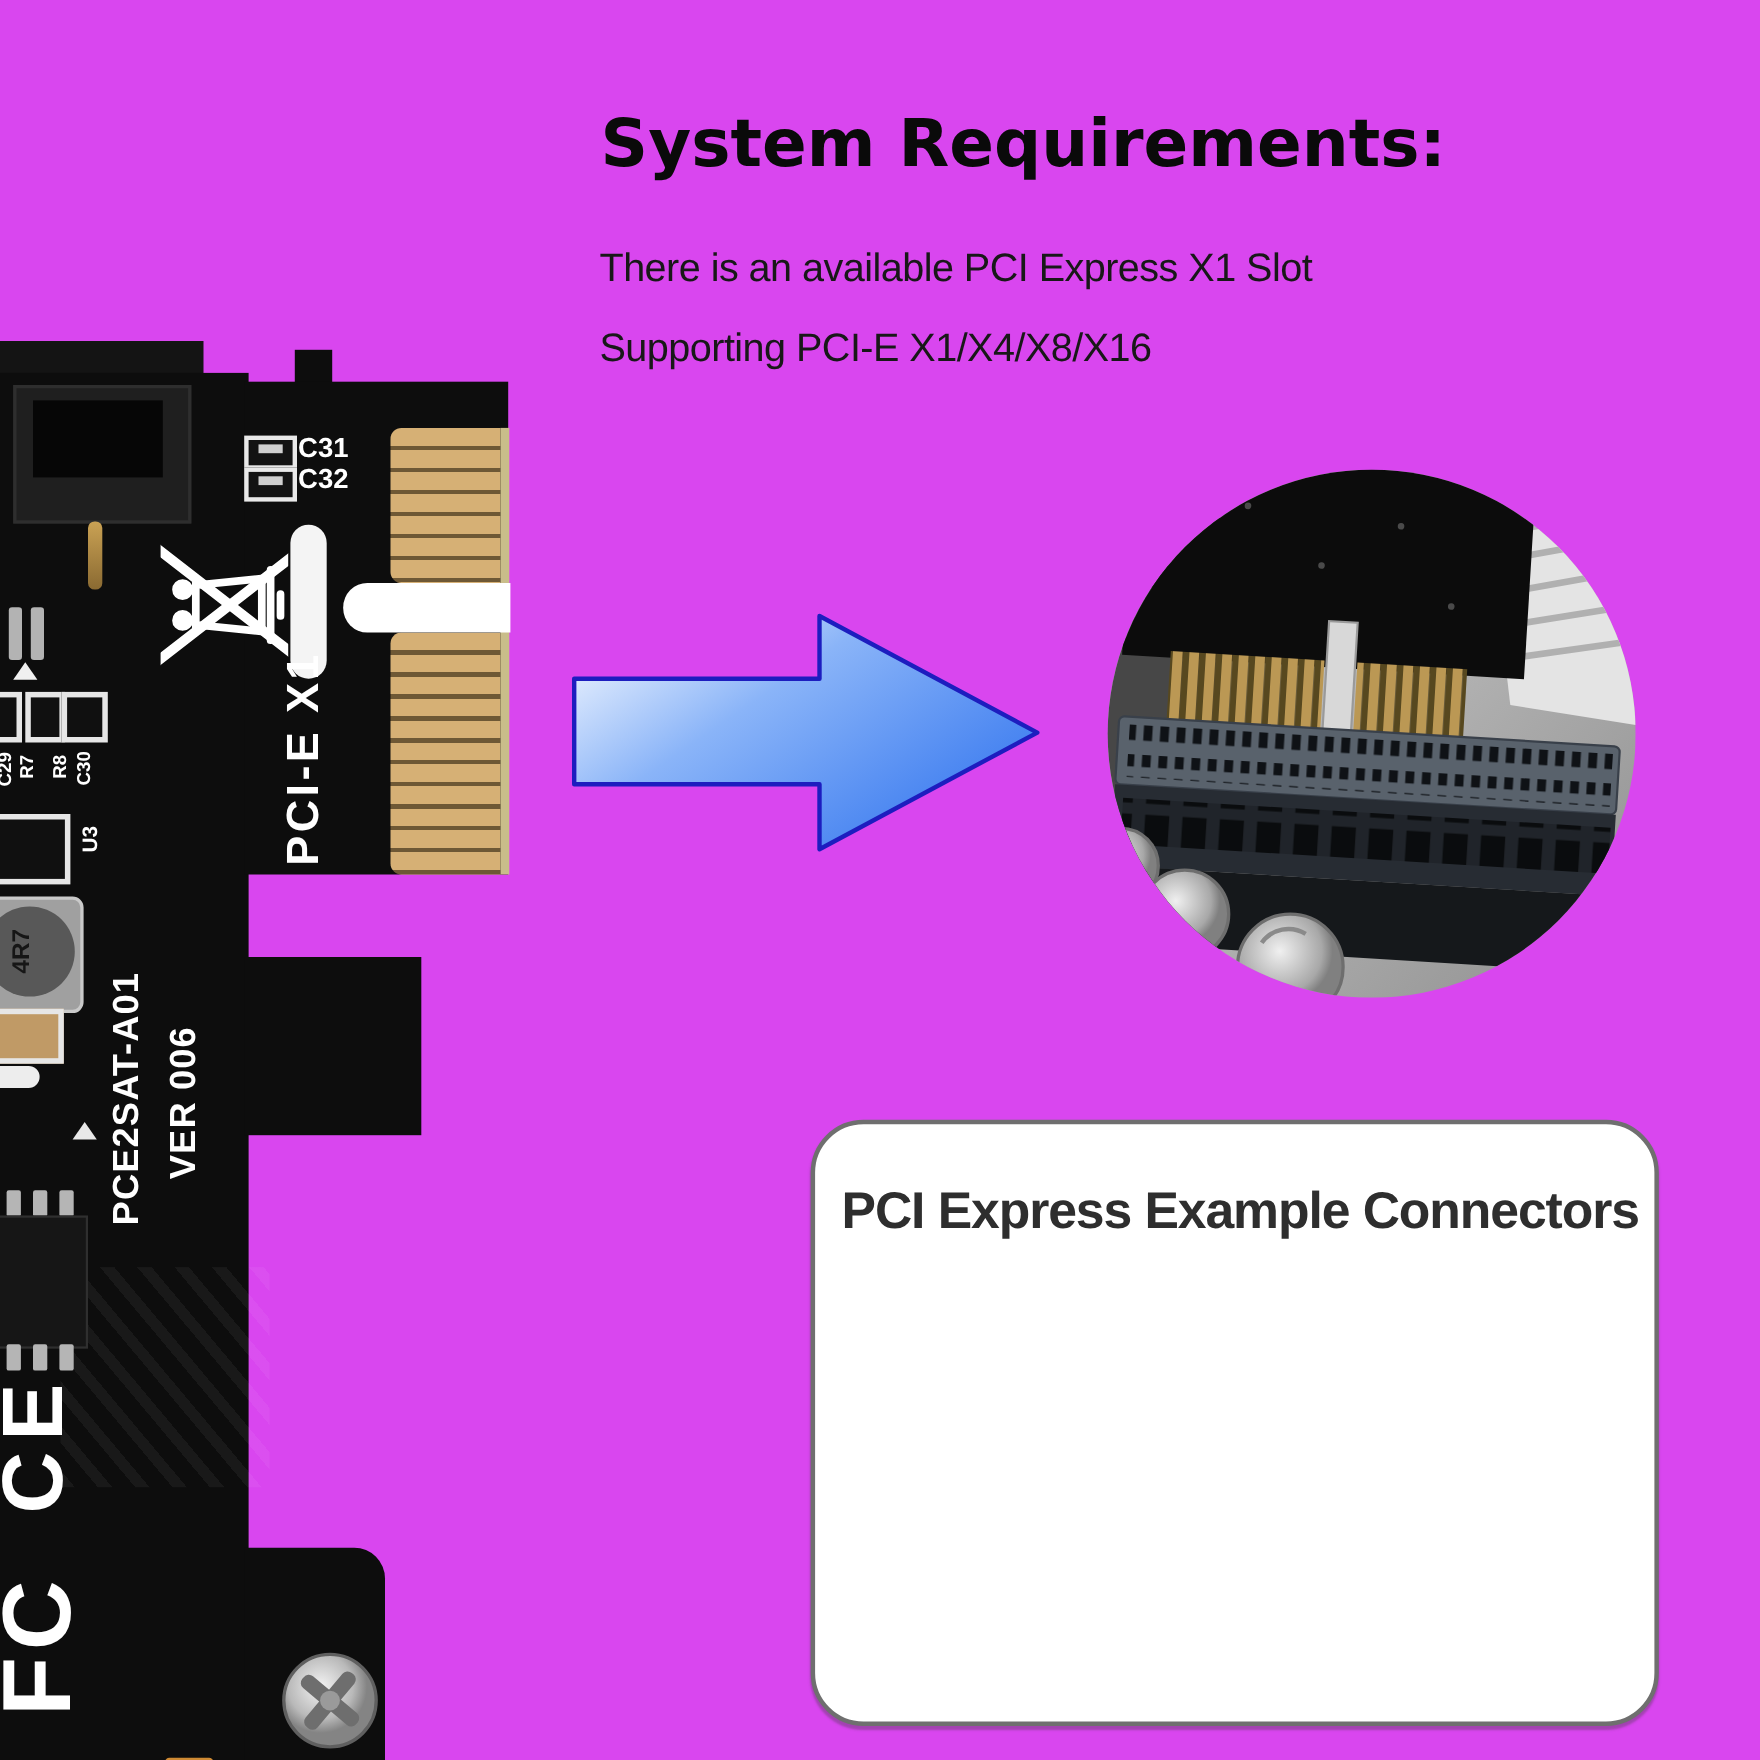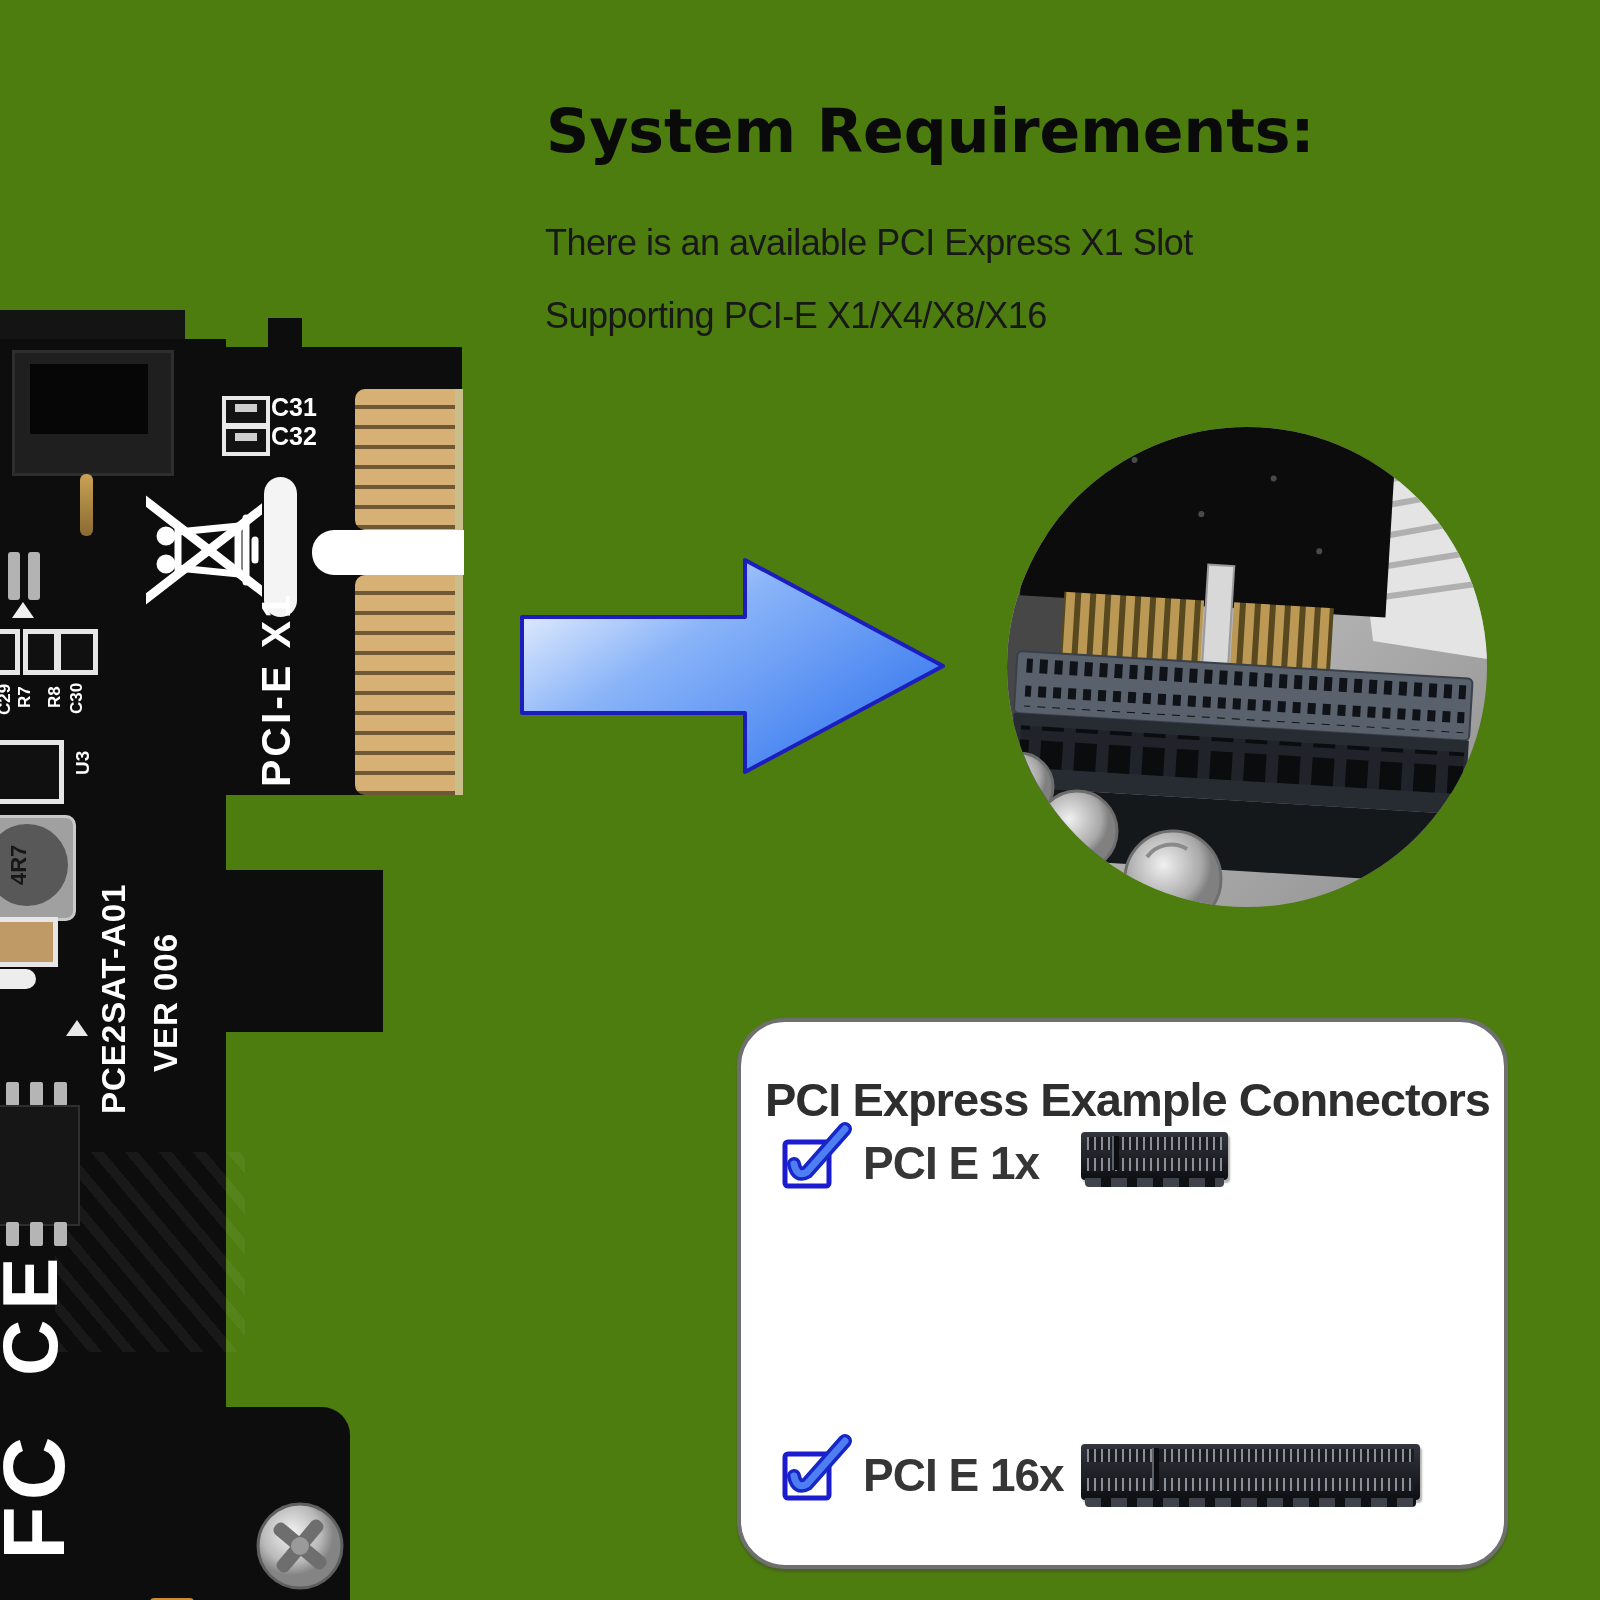--- a/index.html
+++ b/index.html
@@ -1,16 +1,16 @@
 <!DOCTYPE html>
 <html><head>
 <meta charset="utf-8">
 <style>
   html,body{margin:0;padding:0;background:#fff;}
-  .stage{position:relative;width:1600px;height:1600px;background:#4d7c0f;overflow:hidden;
+  .stage{position:relative;width:1600px;height:1600px;background:#d946ef;overflow:hidden;
          font-family:"Liberation Sans",sans-serif;}
   .abs{position:absolute;}
 
   
   .title{left:546px;top:96px;font-family:"DejaVu Sans",sans-serif;font-weight:800;
          font-size:60px;color:#0a0a0a;letter-spacing:0px;}
   .bodyline{left:545px;font-size:36px;color:#181818;letter-spacing:-0.5px;}
   .line1{top:222px;} .line2{top:295px;}
 
   
@@ -222,46 +222,18 @@
       <circle cx="12" cy="360" r="34" fill="url(#capG)" stroke="#6e6e6e" stroke-width="3"></circle>
       <circle cx="70" cy="404" r="40" fill="url(#capG)" stroke="#6e6e6e" stroke-width="3"></circle>
       <circle cx="166" cy="452" r="48" fill="url(#capG)" stroke="#6e6e6e" stroke-width="3"></circle>
       <path d="M140 430 a30 30 0 0 1 40 -8" stroke="#8a8a8a" stroke-width="4" fill="none"></path>
     </g>
   </svg>
 
   <div class="abs panel">
     <div class="panel-title">PCI Express Example Connectors</div>
 
-    <div class="row" style="top:108px;">
-      <svg width="78" height="70" viewBox="0 0 78 70" style="position:absolute;left:0;top:-10px;">
-        <rect x="4" y="22" width="44" height="44" rx="3" fill="#ffffff" stroke="#1b1bd0" stroke-width="5"></rect>
-        <path d="M13 44 Q16 58 26 52 L64 9" fill="none" stroke="#1626c8" stroke-width="14" stroke-linecap="round"></path>
-        <path d="M13 44 Q16 58 26 52 L64 9" fill="none" stroke="#4f7df2" stroke-width="7" stroke-linecap="round"></path>
-      </svg>
-      <span class="row-label">PCI E 1x</span>
-      <div class="slot" style="width:147px;height:48px;">
-        <i class="t"></i>
-          <i class="b"></i>
-        <i class="key"></i>
-          <i class="m"></i>
-      </div>
-    </div>
-
-
-
-    <div class="row" style="top:420px;">
-      <svg width="78" height="70" viewBox="0 0 78 70" style="position:absolute;left:0;top:-10px;">
-        <rect x="4" y="22" width="44" height="44" rx="3" fill="#ffffff" stroke="#1b1bd0" stroke-width="5"></rect>
-        <path d="M13 44 Q16 58 26 52 L64 9" fill="none" stroke="#1626c8" stroke-width="14" stroke-linecap="round"></path>
-        <path d="M13 44 Q16 58 26 52 L64 9" fill="none" stroke="#4f7df2" stroke-width="7" stroke-linecap="round"></path>
-      </svg>
-      <span class="row-label">PCI E 16x</span>
-      <div class="slot" style="width:339px;height:56px;">
-        <i class="t"></i>
-          <i class="b"></i>
-        <i class="key"></i>
-          <i class="m"></i>
-      </div>
-    </div>
+
+
+
   </div>
 
 </div>
 
 </body></html>

